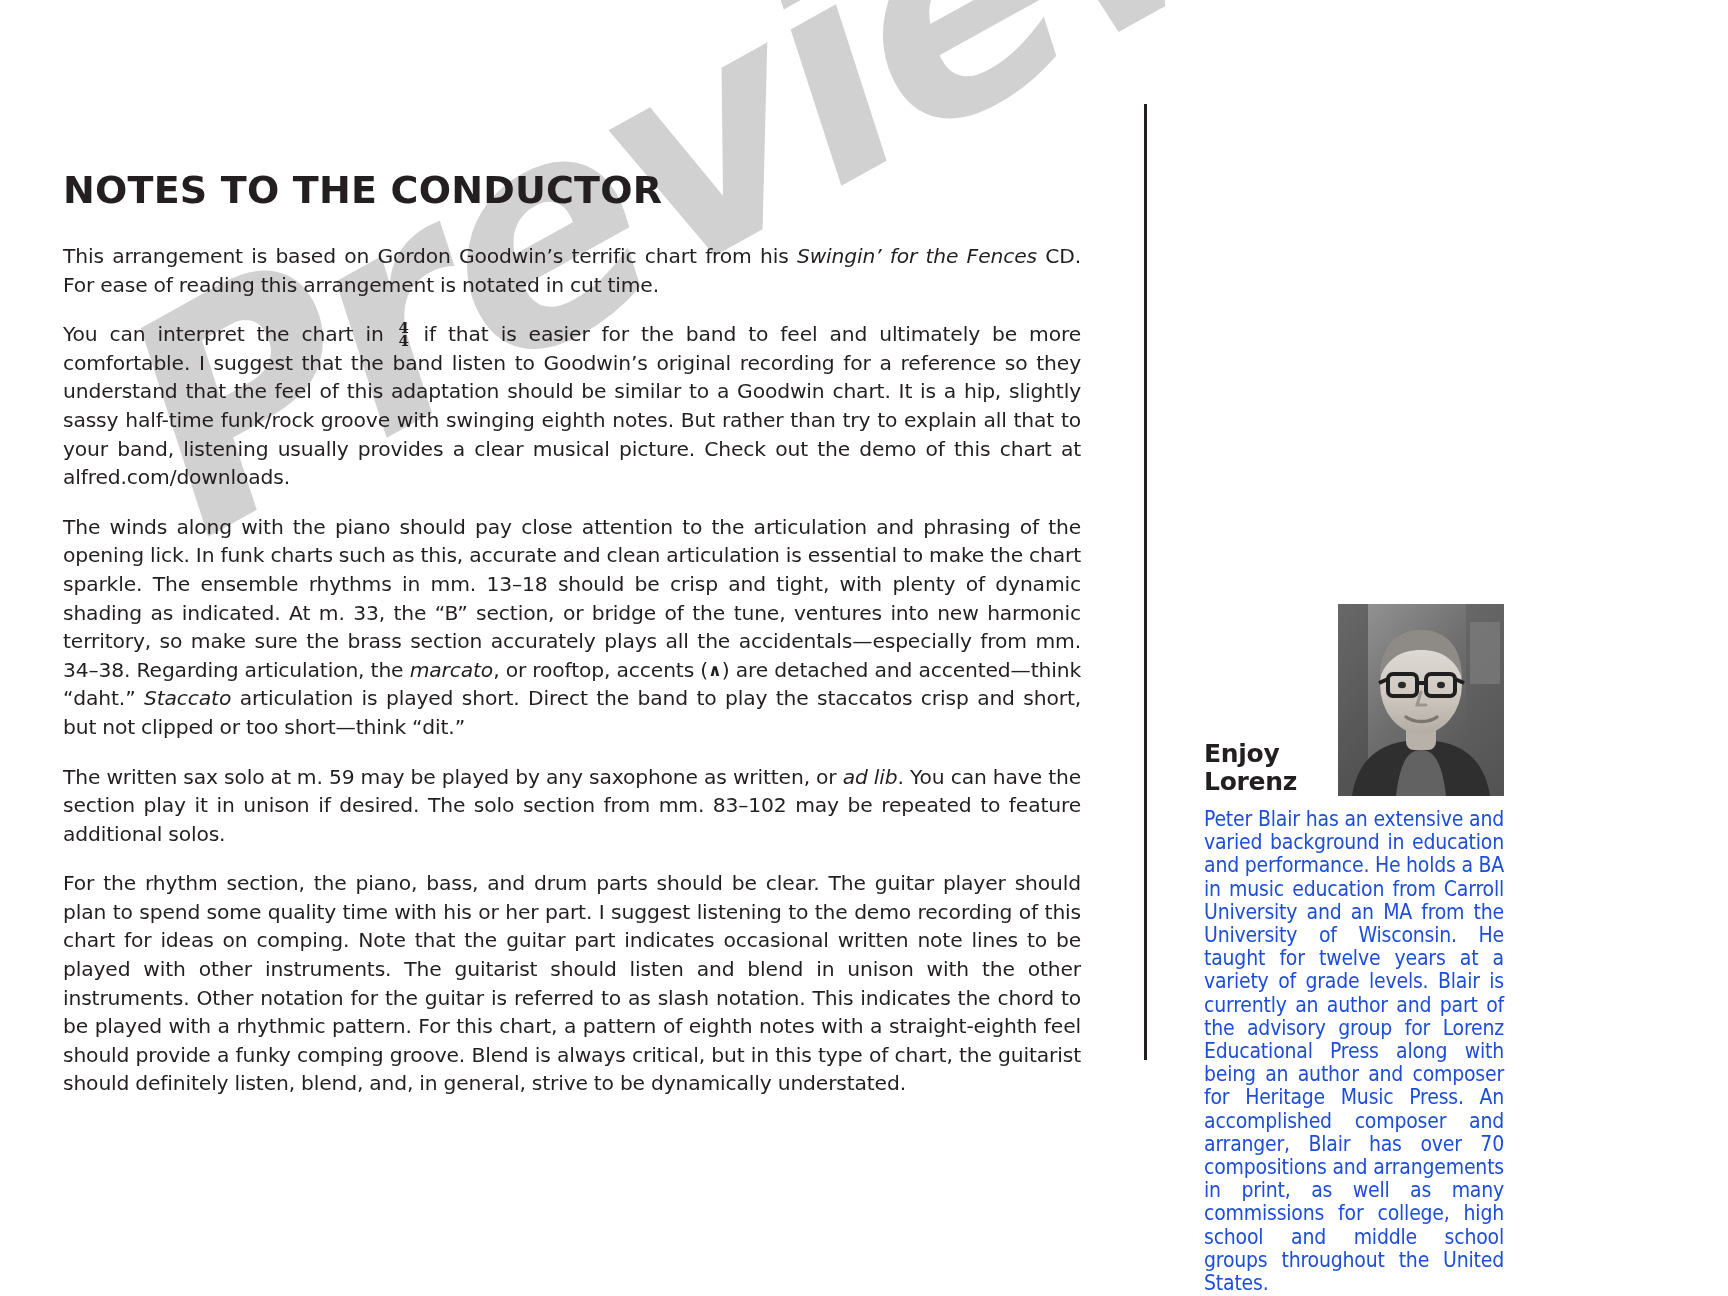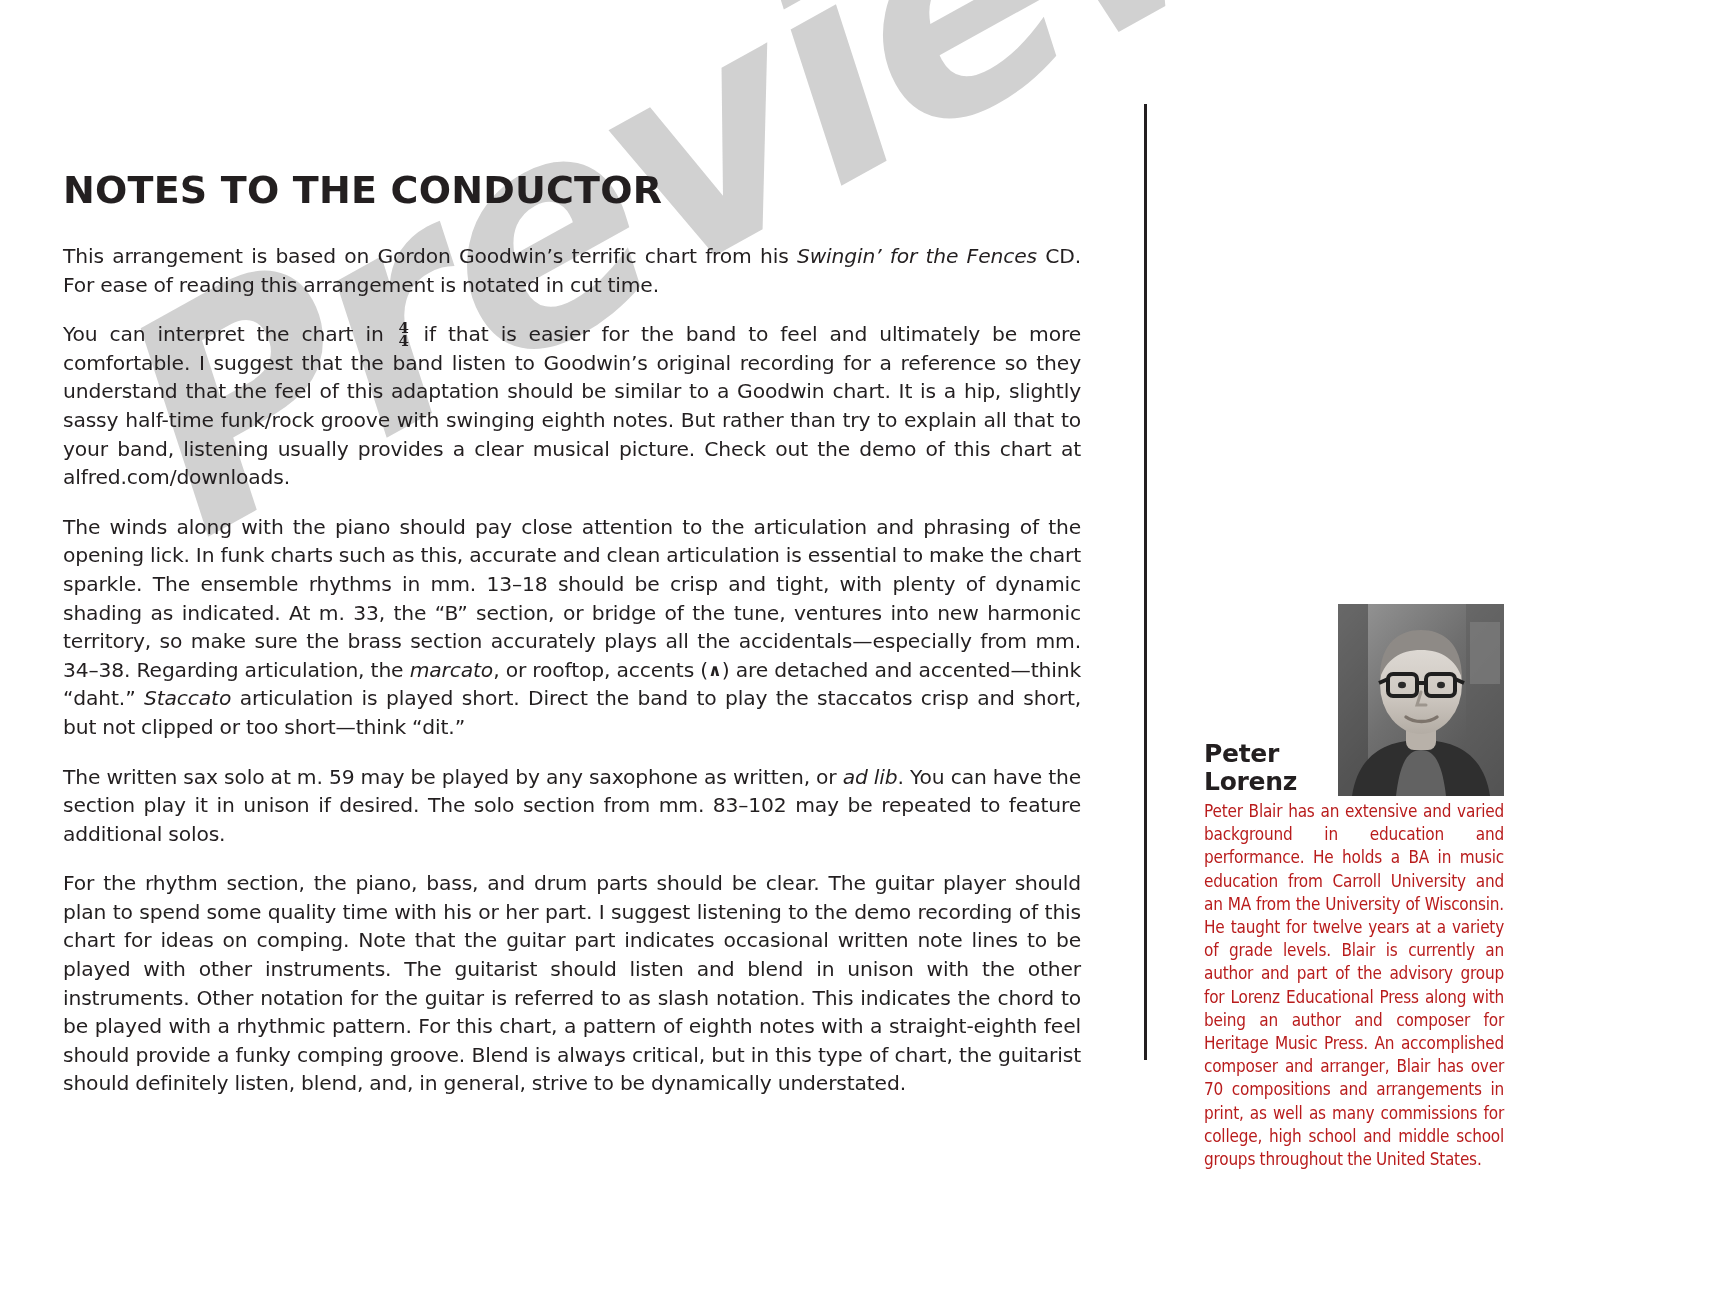--- a/index.html
+++ b/index.html
@@ -154,25 +154,25 @@
     right: 0;
     top: 4px;
     width: 166px;
     height: 192px;
     background: #8d8d8d;
     overflow: hidden;
   }
   .bio-photo svg { display: block; }
   .bio-text {
     font-family: "DejaVu Sans Condensed", "DejaVu Sans", sans-serif;
-    font-size: 17px;
+    font-size: 21px;
     line-height: 23.2px;
-    color: #b91c1c;
+    color: #1d4ed8;
     text-align: justify;
-    margin: 0 0 0 0;
+    margin: 8px 0 0 0;
     letter-spacing: -0.2px;
     word-spacing: -0.2px;
   }
 </style>
 </head>
 <body>
 
 <div class="page">
 
   <div class="watermark">
@@ -204,21 +204,21 @@
     </p>
 
     <p class="para">For the rhythm section, the piano, bass, and drum parts should be clear. The guitar player should plan to spend some quality time with his or her part. I suggest listening to the demo recording of this chart for ideas on comping. Note that the guitar part indicates occasional written note lines to be played with other instruments. The guitarist should listen and blend in unison with the other instruments. Other notation for the guitar is referred to as slash notation. This indicates the chord to be played with a rhythmic pattern. For this chart, a pattern of eighth notes with a straight-eighth feel should provide a funky comping groove. Blend is always critical, but in this type of chart, the guitarist should definitely listen, blend, and, in general, strive to be dynamically understated.</p>
 
 
   </div>
 
   <div class="bio-col">
     <div class="bio-head">
       <div class="bio-name">
-        <div>Peter</div>
+        <div>Enjoy</div>
         <div>Lorenz</div>
       </div>
       <div class="bio-photo">
         <svg width="166" height="192" viewBox="0 0 166 192" aria-hidden="true">
           <defs>
             <linearGradient id="bg" x1="0" y1="0" x2="1" y2="1">
               <stop offset="0%" stop-color="#9a9a9a"></stop>
               <stop offset="45%" stop-color="#6f6f6f"></stop>
               <stop offset="100%" stop-color="#4a4a4a"></stop>
             </linearGradient>

